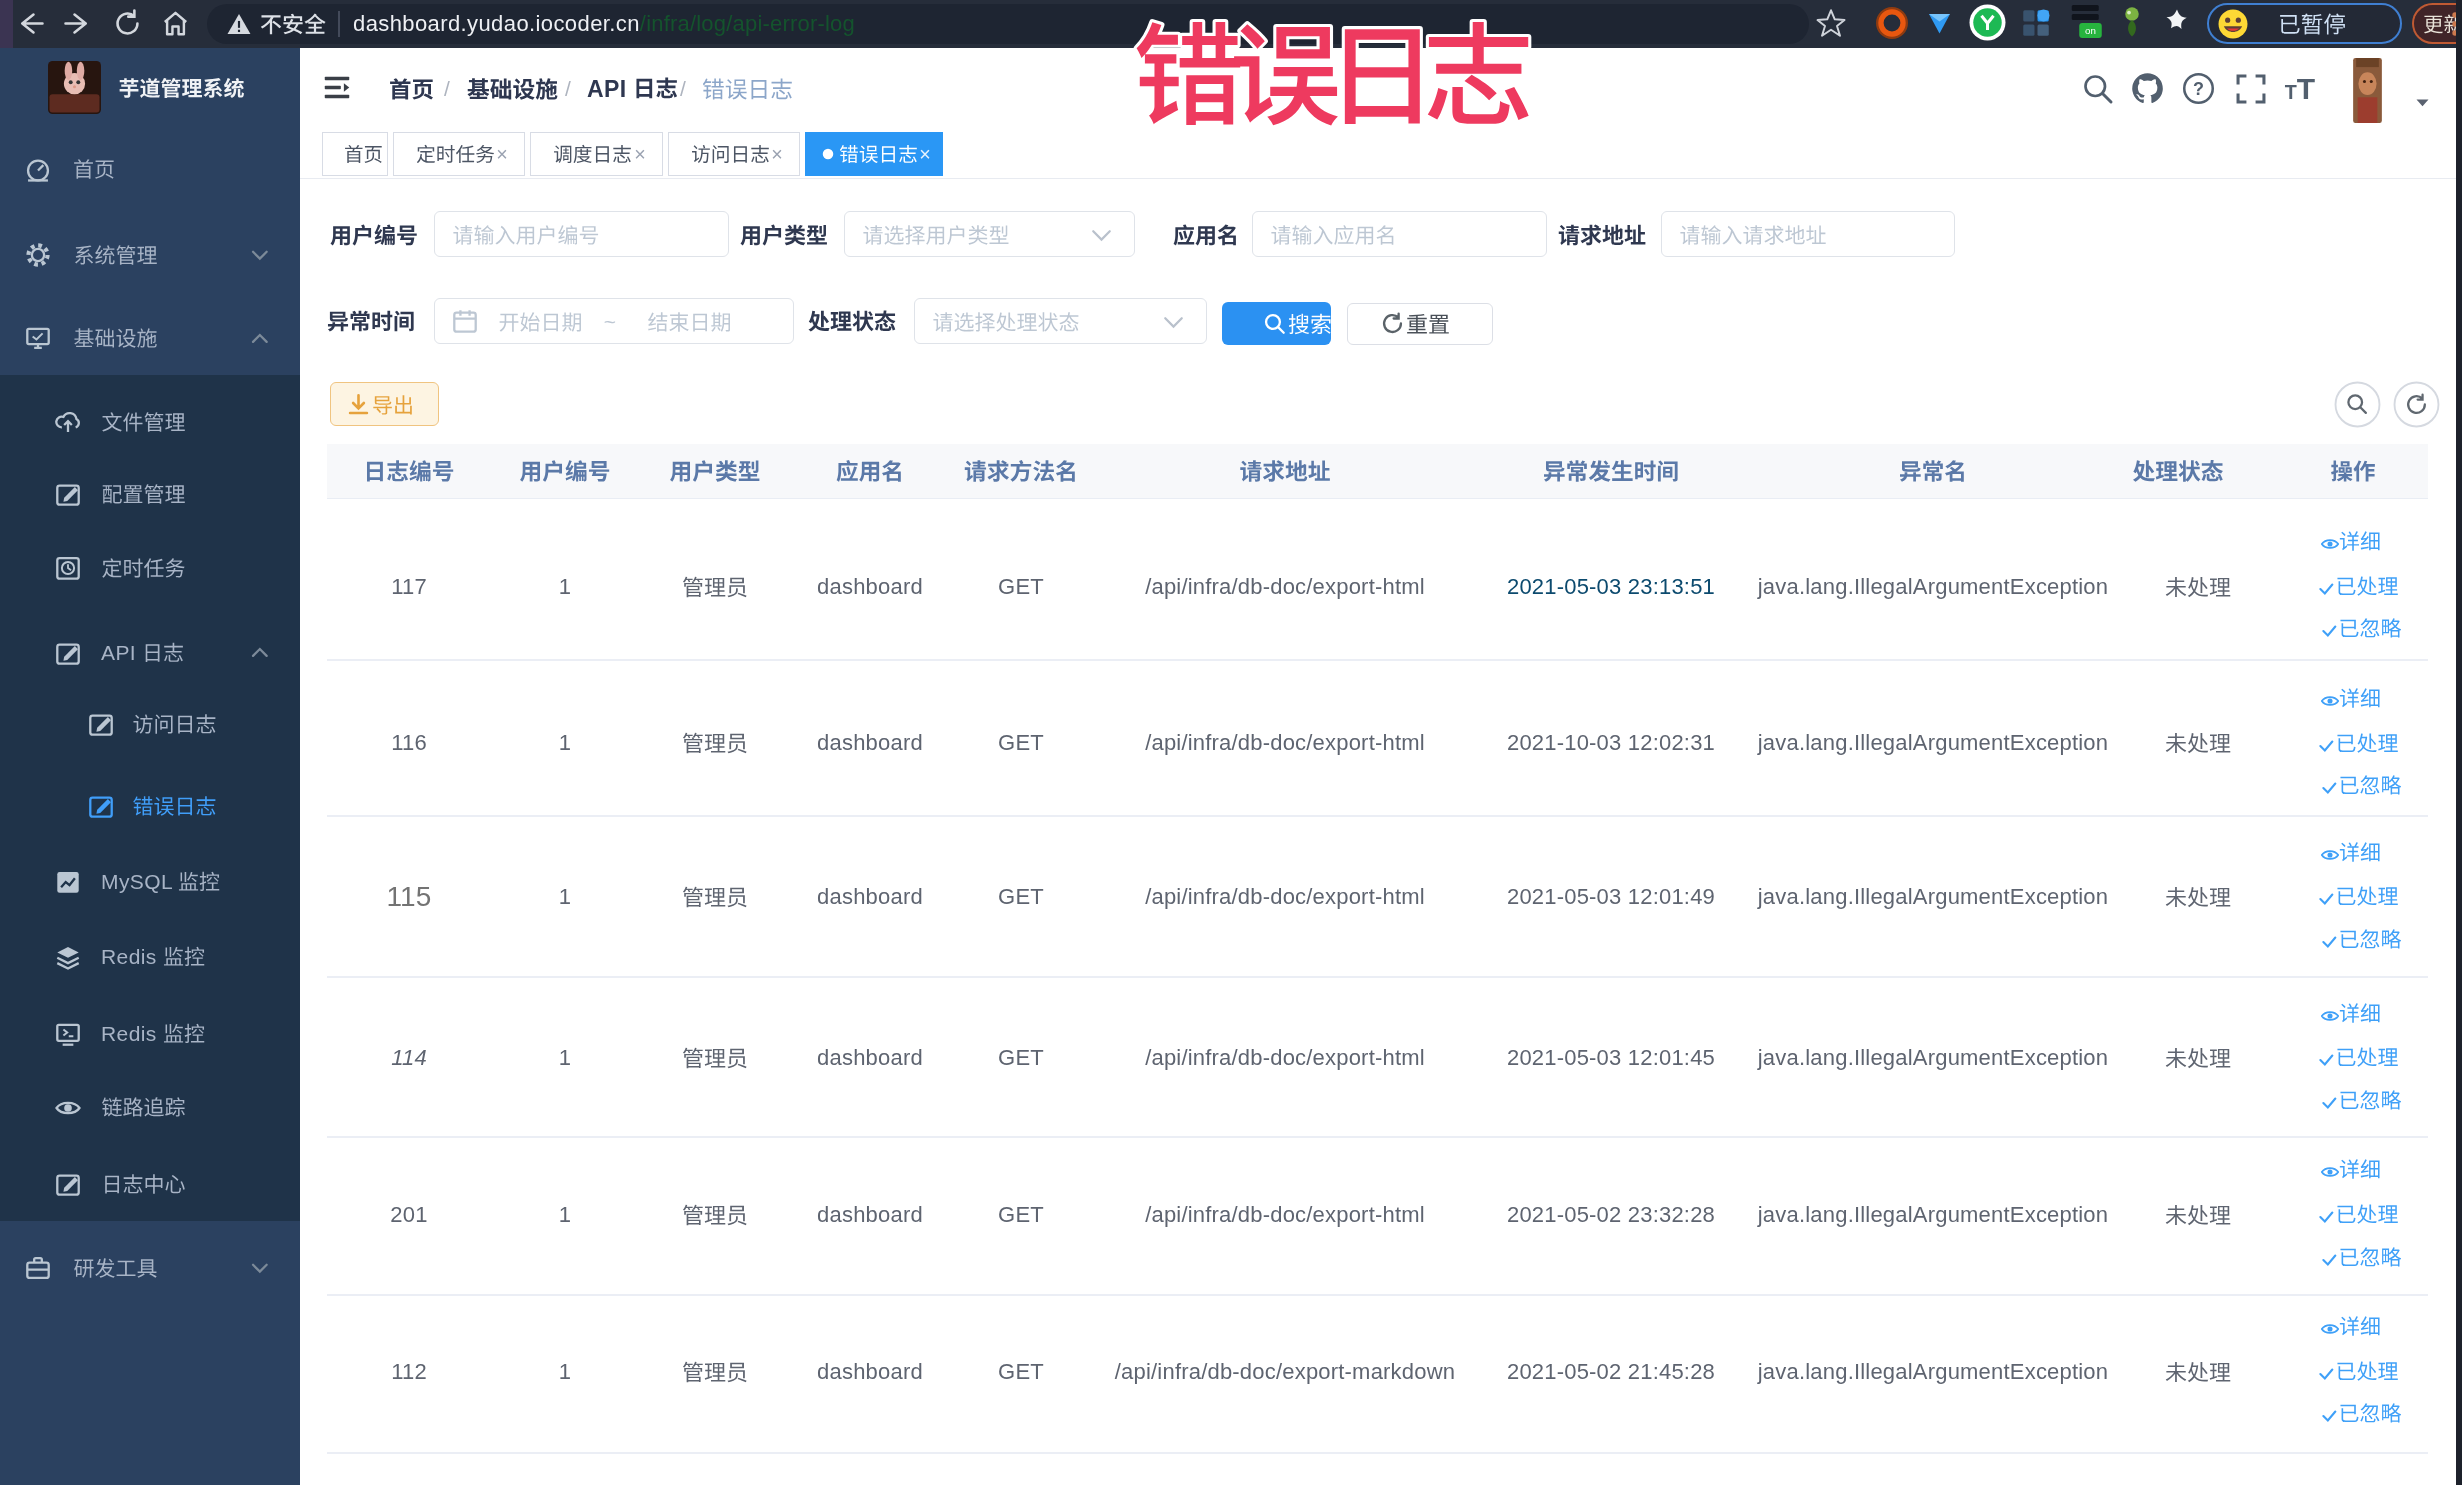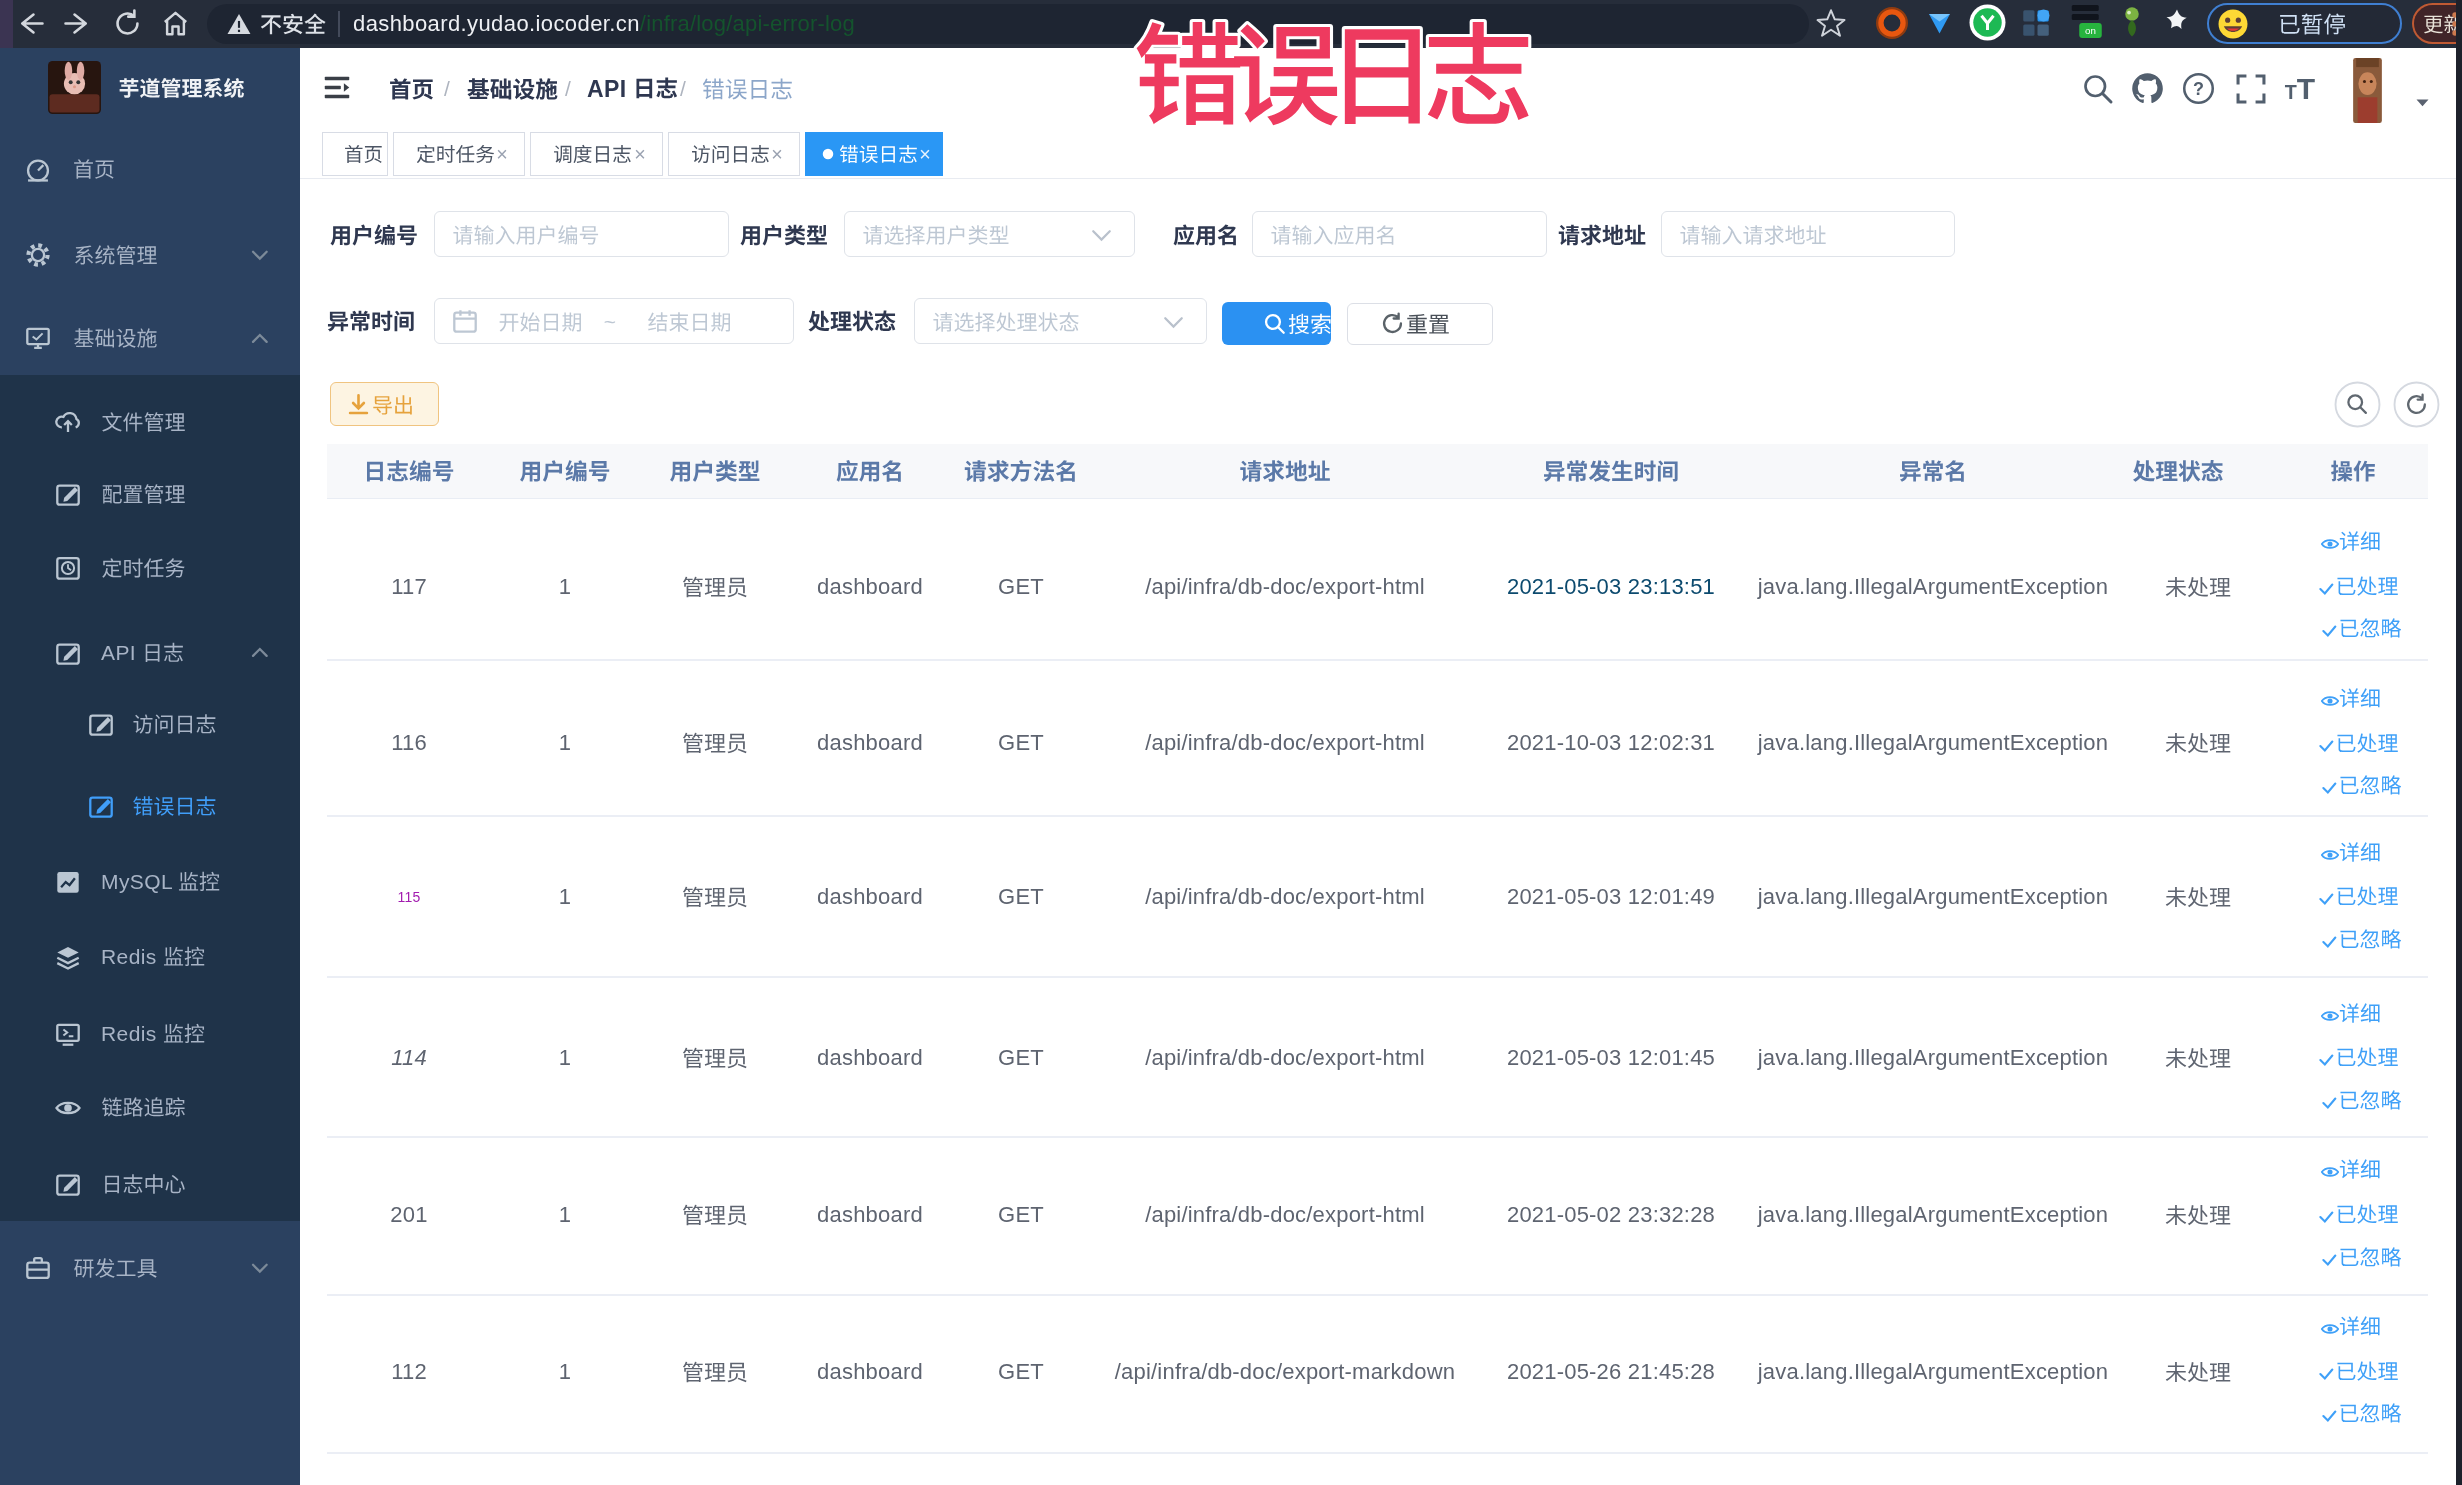--- a/index.html
+++ b/index.html
@@ -771,21 +771,21 @@
       <use href="#r5904" x="1000"></use>
       <use href="#r7406" x="2000"></use>
     </svg></div>
 <div class="abs" style="left:2321px;top:785px;transform:translate(0,-50%);white-space:nowrap;font-size:0;"><svg width="16.7" height="15" viewBox="0 0 22 20" style="vertical-align:-2.3px">
       <path d="M3 10 L9 16 L19 4" stroke="#3fa0f8" stroke-width="2.8" fill="none" stroke-linecap="round"></path>
     </svg><svg class="z " style="width:64px;height:21px;vertical-align:-2.8px;color:#3fa0f8;" viewBox="0 0 3000 1000" fill="currentColor">
       <use href="#r5df2"></use>
       <use href="#r5ffd" x="1000"></use>
       <use href="#r7565" x="2000"></use>
     </svg></div>
-<div class="abs" style="left:409px;top:897px;transform:translate(-50%,-50%);white-space:nowrap;font-size:0;"><span style="font-size:14px;color:#a21caf;letter-spacing:0.2px">115</span></div>
+<div class="abs" style="left:409px;top:897px;transform:translate(-50%,-50%);white-space:nowrap;font-size:0;"><span style="font-size:28px;color:#737373;letter-spacing:0.2px">115</span></div>
 <div class="abs" style="left:565px;top:897px;transform:translate(-50%,-50%);white-space:nowrap;font-size:0;"><span style="font-size:22px;color:#5e6470;letter-spacing:0.2px">1</span></div>
 <div class="abs" style="left:715px;top:897px;transform:translate(-50%,-50%);white-space:nowrap;font-size:0;"><svg class="z " style="width:66px;height:22px;vertical-align:-2.9px;color:#5e6470;" viewBox="0 0 3000 1000" fill="currentColor">
       <use href="#r7ba1"></use>
       <use href="#r7406" x="1000"></use>
       <use href="#r5458" x="2000"></use>
     </svg></div>
 <div class="abs" style="left:870px;top:897px;transform:translate(-50%,-50%);white-space:nowrap;font-size:0;"><span style="font-size:22px;color:#5e6470;letter-spacing:0.2px">dashboard</span></div>
 <div class="abs" style="left:1021px;top:897px;transform:translate(-50%,-50%);white-space:nowrap;font-size:0;"><span style="font-size:22px;color:#5e6470;letter-spacing:0.2px">GET</span></div>
 <div class="abs" style="left:1285px;top:897px;transform:translate(-50%,-50%);white-space:nowrap;font-size:0;"><span style="font-size:22px;color:#5e6470;letter-spacing:0.2px">/api/infra/db-doc/export-html</span></div>
 <div class="abs" style="left:1611px;top:897px;transform:translate(-50%,-50%);white-space:nowrap;font-size:0;"><span style="font-size:22px;color:#5e6470;letter-spacing:0.2px">2021-05-03 12:01:49</span></div>
@@ -895,21 +895,21 @@
 <div class="abs" style="left:409px;top:1372px;transform:translate(-50%,-50%);white-space:nowrap;font-size:0;"><span style="font-size:22px;color:#5e6470;letter-spacing:0.2px">112</span></div>
 <div class="abs" style="left:565px;top:1372px;transform:translate(-50%,-50%);white-space:nowrap;font-size:0;"><span style="font-size:22px;color:#5e6470;letter-spacing:0.2px">1</span></div>
 <div class="abs" style="left:715px;top:1372px;transform:translate(-50%,-50%);white-space:nowrap;font-size:0;"><svg class="z " style="width:66px;height:22px;vertical-align:-2.9px;color:#5e6470;" viewBox="0 0 3000 1000" fill="currentColor">
       <use href="#r7ba1"></use>
       <use href="#r7406" x="1000"></use>
       <use href="#r5458" x="2000"></use>
     </svg></div>
 <div class="abs" style="left:870px;top:1372px;transform:translate(-50%,-50%);white-space:nowrap;font-size:0;"><span style="font-size:22px;color:#5e6470;letter-spacing:0.2px">dashboard</span></div>
 <div class="abs" style="left:1021px;top:1372px;transform:translate(-50%,-50%);white-space:nowrap;font-size:0;"><span style="font-size:22px;color:#5e6470;letter-spacing:0.2px">GET</span></div>
 <div class="abs" style="left:1285px;top:1372px;transform:translate(-50%,-50%);white-space:nowrap;font-size:0;"><span style="font-size:22px;color:#5e6470;letter-spacing:0.2px">/api/infra/db-doc/export-markdown</span></div>
-<div class="abs" style="left:1611px;top:1372px;transform:translate(-50%,-50%);white-space:nowrap;font-size:0;"><span style="font-size:22px;color:#5e6470;letter-spacing:0.2px">2021-05-26 21:45:28</span></div>
+<div class="abs" style="left:1611px;top:1372px;transform:translate(-50%,-50%);white-space:nowrap;font-size:0;"><span style="font-size:22px;color:#5e6470;letter-spacing:0.2px">2021-05-02 21:45:28</span></div>
 <div class="abs" style="left:1933px;top:1372px;transform:translate(-50%,-50%);white-space:nowrap;font-size:0;"><span style="font-size:22px;color:#5e6470;letter-spacing:0.2px">java.lang.IllegalArgumentException</span></div>
 <div class="abs" style="left:2198px;top:1372px;transform:translate(-50%,-50%);white-space:nowrap;font-size:0;"><svg class="z " style="width:66px;height:22px;vertical-align:-2.9px;color:#5e6470;" viewBox="0 0 3000 1000" fill="currentColor">
       <use href="#r672a"></use>
       <use href="#r5904" x="1000"></use>
       <use href="#r7406" x="2000"></use>
     </svg></div>
 <div class="abs" style="left:2321px;top:1326px;transform:translate(0,-50%);white-space:nowrap;font-size:0;"><svg width="18" height="15" viewBox="0 0 24 20" style="vertical-align:-2.3px">
       <path d="M1 10 C6 3 18 3 23 10 C18 17 6 17 1 10 Z" fill="none" stroke="#3fa0f8" stroke-width="2.4"></path>
       <circle cx="12" cy="10" r="3.4" fill="#3fa0f8"></circle>
     </svg><svg class="z " style="width:42px;height:21px;vertical-align:-2.8px;color:#3fa0f8;" viewBox="0 0 2000 1000" fill="currentColor">

